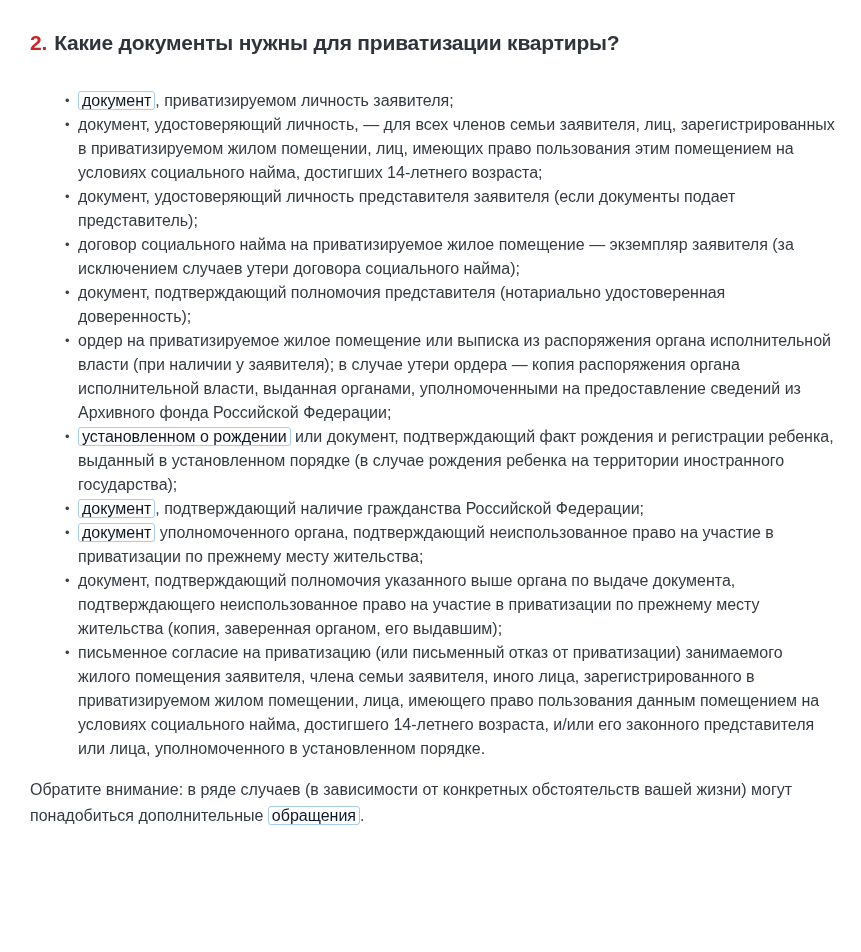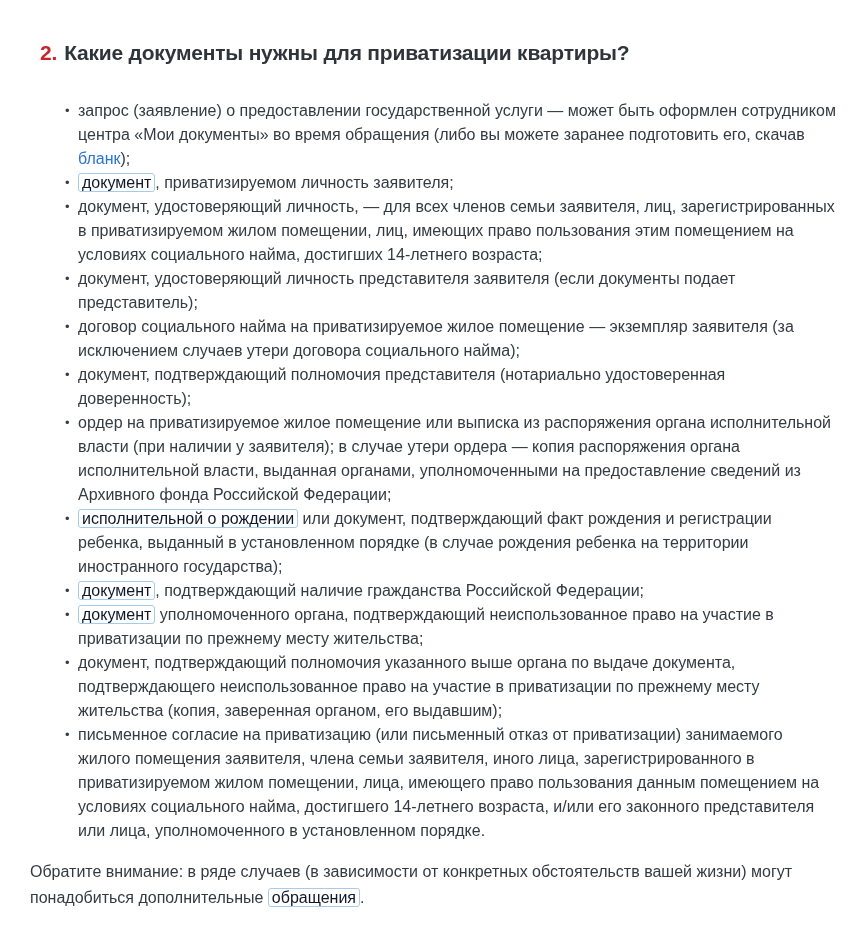--- a/index.html
+++ b/index.html
@@ -12,21 +12,21 @@
     height: 952px;
     font-family: "Liberation Sans", sans-serif;
     color: #343a42;
     overflow: hidden;
   }
   .container {
     padding: 29px 23px 0 30px;
     box-sizing: border-box;
   }
   .page-title {
-    margin: 10px;
+    margin: 0;
     font-size: 21px;
     line-height: 27px;
     font-weight: 700;
     color: #2f343b;
     letter-spacing: -0.2px;
   }
   .title-number {
     color: #c9262c;
     margin-right: 7px;
   }
@@ -71,35 +71,34 @@
   }
 </style>
 </head>
 <body>
 
 <div class="container">
 
   <h2 class="page-title"><span class="title-number">2.</span><span>Какие документы нужны для приватизации квартиры?</span></h2>
 
   <ul class="doc-list">
-    <li><span>запрос (заявление) о предоставлении государственной услуги — может быть оформлен сотрудником центра «Мои документы» во время обращения (либо вы можете заранее подготовить его, скачав </span><span class="link">бланк</span><span>);</span></li>
 
     <li><span class="term">документ</span><span>, приватизируемом личность заявителя;</span></li>
 
     <li><span>документ, удостоверяющий личность, — для всех членов семьи заявителя, лиц, зарегистрированных в приватизируемом жилом помещении, лиц, имеющих право пользования этим помещением на условиях социального найма, достигших 14-летнего возраста;</span></li>
 
     <li><span>документ, удостоверяющий личность представителя заявителя (если документы подает представитель);</span></li>
 
     <li><span>договор социального найма на приватизируемое жилое помещение — экземпляр заявителя (за исключением случаев утери договора социального найма);</span></li>
 
     <li><span>документ, подтверждающий полномочия представителя (нотариально удостоверенная доверенность);</span></li>
 
     <li><span>ордер на приватизируемое жилое помещение или выписка из распоряжения органа исполнительной власти (при наличии у заявителя); в случае утери ордера — копия распоряжения органа исполнительной власти, выданная органами, уполномоченными на предоставление сведений из Архивного фонда Российской Федерации;</span></li>
 
-    <li><span class="term">исполнительной о рождении</span><span> или документ, подтверждающий факт рождения и регистрации ребенка, выданный в установленном порядке (в случае рождения ребенка на территории иностранного государства);</span></li>
+    <li><span class="term">установленном о рождении</span><span> или документ, подтверждающий факт рождения и регистрации ребенка, выданный в установленном порядке (в случае рождения ребенка на территории иностранного государства);</span></li>
 
     <li><span class="term">документ</span><span>, подтверждающий наличие гражданства Российской Федерации;</span></li>
 
 
     <li><span class="term">документ</span><span> уполномоченного органа, подтверждающий неиспользованное право на участие в приватизации по прежнему месту жительства;</span></li>
 
     <li><span>документ, подтверждающий полномочия указанного выше органа по выдаче документа, подтверждающего неиспользованное право на участие в приватизации по прежнему месту жительства (копия, заверенная органом, его выдавшим);</span></li>
 
     <li><span>письменное согласие на приватизацию (или письменный отказ от приватизации) занимаемого жилого помещения заявителя, члена семьи заявителя, иного лица, зарегистрированного в приватизируемом жилом помещении, лица, имеющего право пользования данным помещением на условиях социального найма, достигшего 14-летнего возраста, и/или его законного представителя или лица, уполномоченного в установленном порядке.</span></li>
   </ul>

